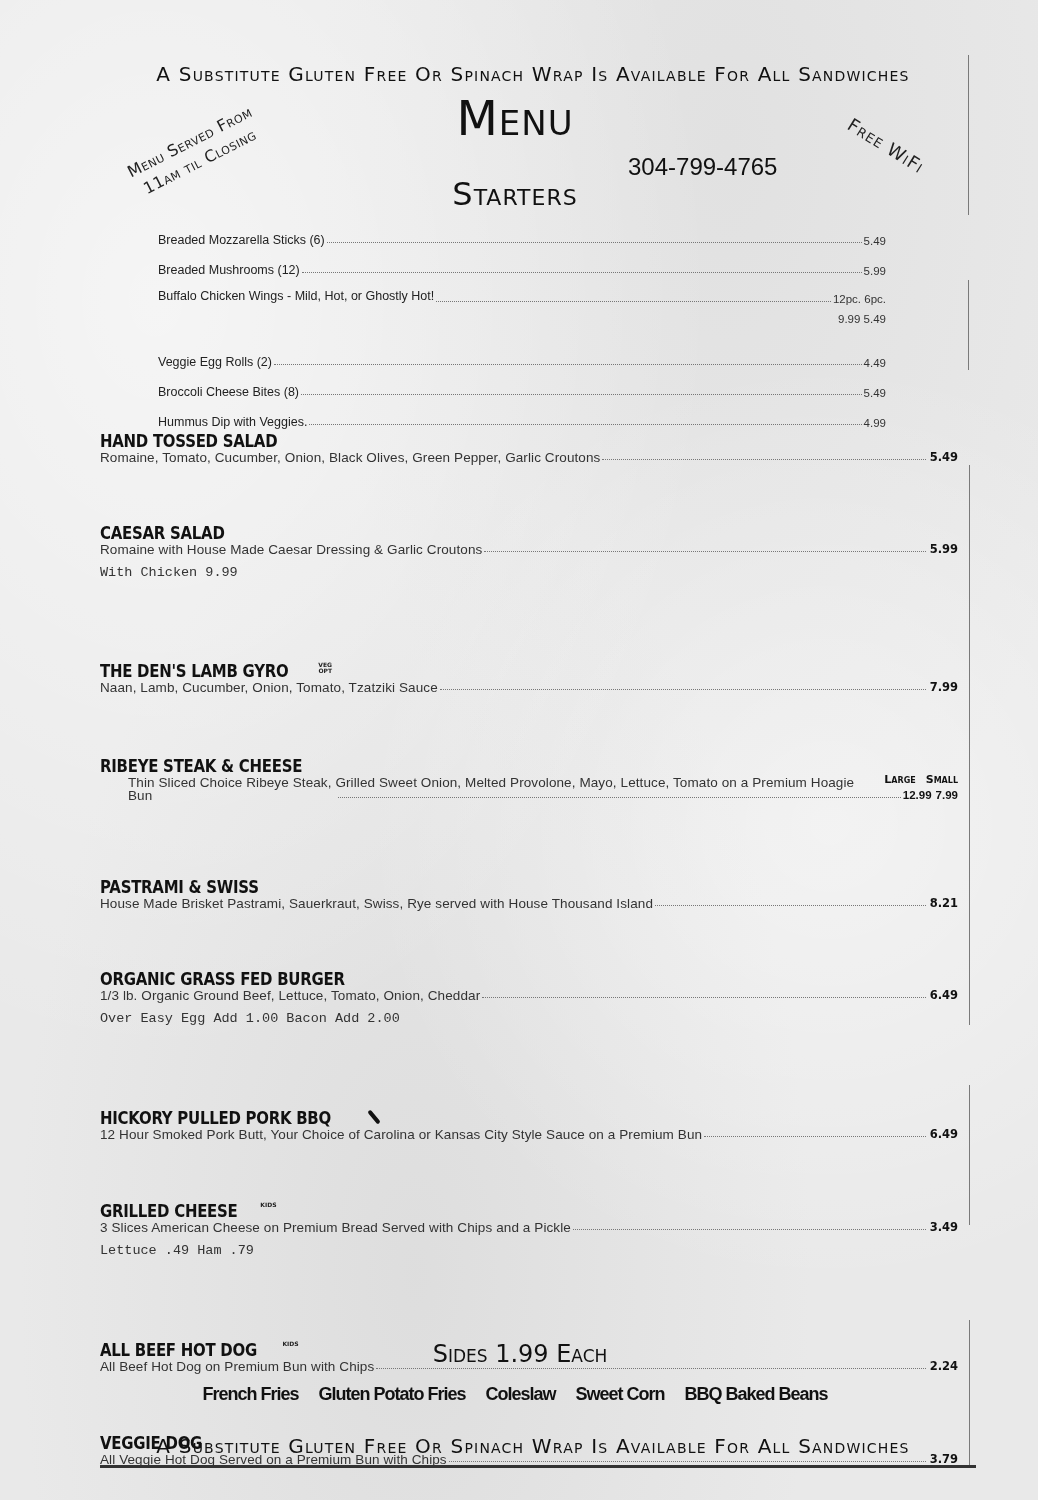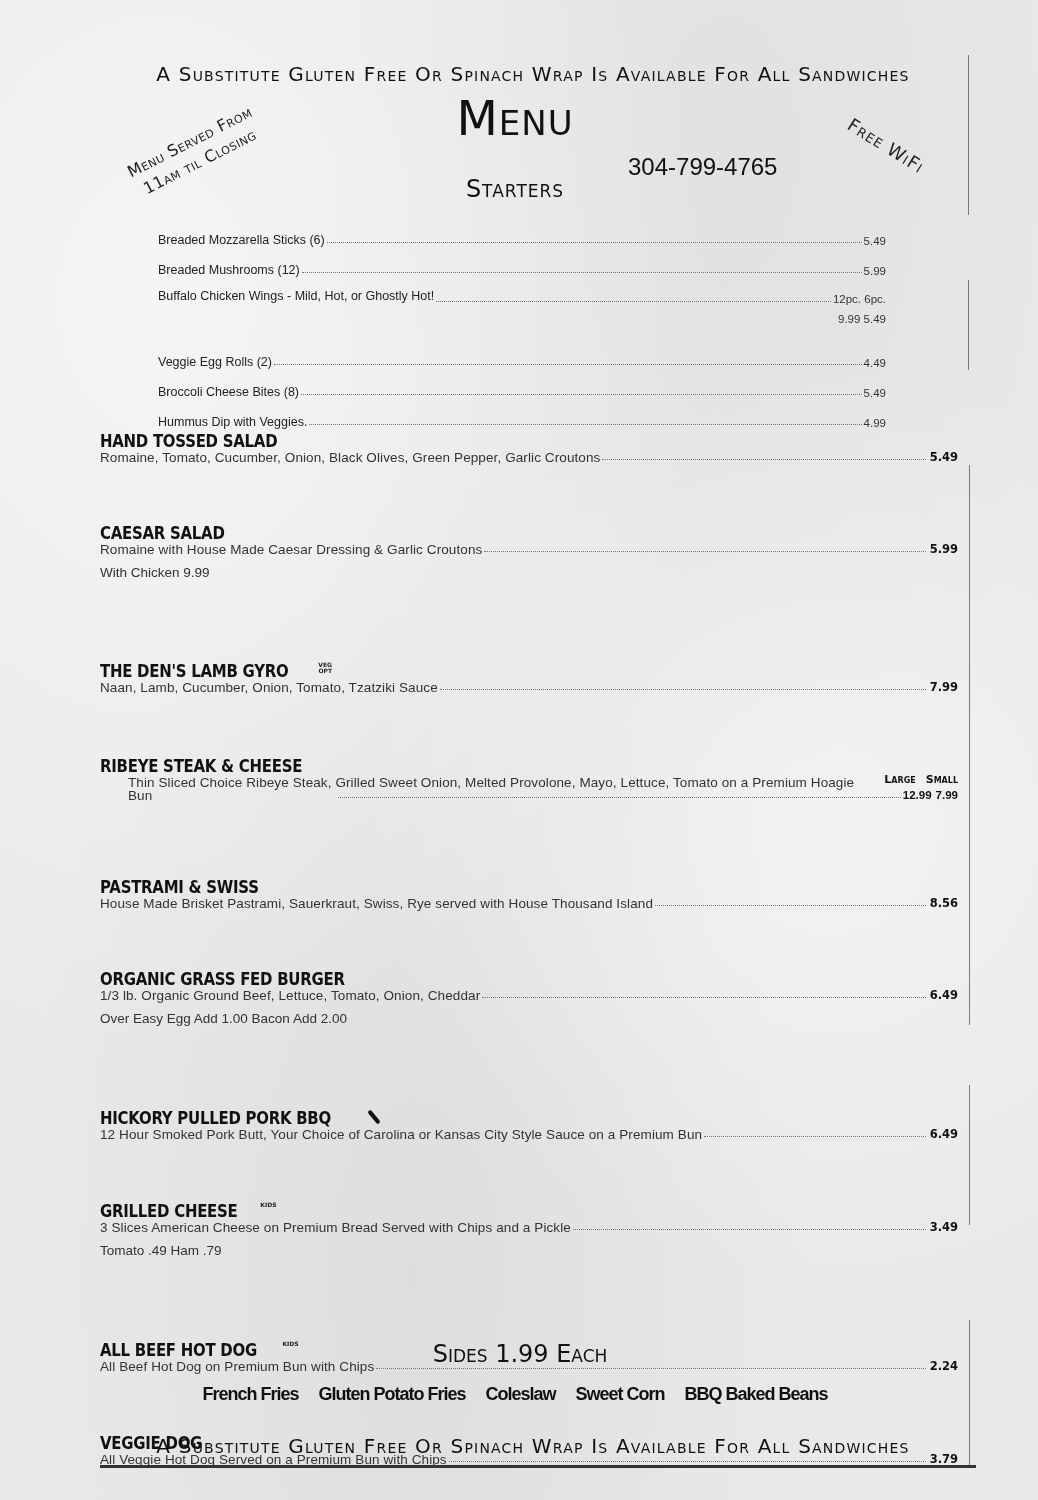--- a/index.html
+++ b/index.html
@@ -38,21 +38,21 @@
   .wifi {
     left: 826px; top: 135px; width: 120px; transform: rotate(32deg);
     text-align: center; font-variant: small-caps; font-size: 18px; letter-spacing: 1px; color: #222;
   }
   .phone {
     left: 628px; top: 153px; font-family: "Liberation Sans", sans-serif;
     font-size: 24px; color: #111; text-align: center;
   }
   .starters-title {
     left: 420px; width: 190px; top: 175px; text-align: center;
-    font-variant: small-caps; font-size: 24px; letter-spacing: 1px; color: #111;
+    font-variant: small-caps; font-size: 32px; letter-spacing: 1px; color: #111;
   }
 
   
   .vline { width: 1px; background: #7a7a7a; }
 
   
   .starters { left: 158px; top: 217px; width: 728px; }
   .s-row {
     display: flex; align-items: flex-end; height: 30px;
     font-family: "Liberation Sans", sans-serif; font-size: 12.5px; color: #222;
@@ -82,21 +82,21 @@
     font-family: "Liberation Sans", sans-serif; font-size: 13.5px; line-height: 13px;
     color: #333; transform-origin: left;
   }
   .desc-text { white-space: nowrap; letter-spacing: 0.1px; }
   .desc-text.wrap { white-space: normal; }
   .i-price {
     font-family: "DejaVu Sans", sans-serif; font-weight: bold; font-size: 11.5px;
     color: #111; white-space: nowrap; margin-left: 2px;
   }
   .extra {
-    font-family: Liberation Sans, sans-serif; font-size: 13.5px; color: #333;
+    font-family: Liberation Mono, monospace; font-size: 13.5px; color: #333;
     margin-top: 9px;
   }
   .size-head {
     position: absolute; right: 0; top: 16px; display: flex; gap: 10px;
     font-variant: small-caps; font-weight: bold; font-size: 11px; color: #111;
   }
   .size-prices {
     display: flex; gap: 4px; font-weight: bold; font-size: 11.5px; color: #111;
   }
 
@@ -211,21 +211,21 @@
       <span>7.99</span>
     </span>
   </div>
 </div>
 
 <div class="abs item" style="left:100px; top:713px; width:858px;">
   <span class="item-name">PASTRAMI &amp; SWISS</span>
   <div class="desc-row">
     <span class="desc-text">House Made Brisket Pastrami, Sauerkraut, Swiss, Rye served with House Thousand Island</span>
     <span class="dots"></span>
-    <span class="i-price">8.56</span>
+    <span class="i-price">8.21</span>
   </div>
 </div>
 
 <div class="abs item" style="left:100px; top:773px; width:858px;">
   <span class="item-name">ORGANIC GRASS FED BURGER</span>
   <div class="desc-row">
     <span class="desc-text">1/3 lb. Organic Ground Beef, Lettuce, Tomato, Onion, Cheddar</span>
     <span class="dots"></span>
     <span class="i-price">6.49</span>
   </div>
@@ -241,21 +241,21 @@
   </div>
 </div>
 
 <div class="abs item" style="left:100px; top:917px; width:858px;">
   <span class="item-name">GRILLED CHEESE</span><span class="badge">KIDS</span>
   <div class="desc-row">
     <span class="desc-text">3 Slices American Cheese on Premium Bread Served with Chips and a Pickle</span>
     <span class="dots"></span>
     <span class="i-price">3.49</span>
   </div>
-  <div class="extra">Tomato .49 Ham .79</div>
+  <div class="extra">Lettuce .49 Ham .79</div>
 </div>
 
 <div class="abs item" style="left:100px; top:1000px; width:858px;">
   <span class="item-name">ALL BEEF HOT DOG</span><span class="badge">KIDS</span>
   <div class="desc-row">
     <span class="desc-text">All Beef Hot Dog on Premium Bun with Chips</span>
     <span class="dots"></span>
     <span class="i-price">2.24</span>
   </div>
 </div>

